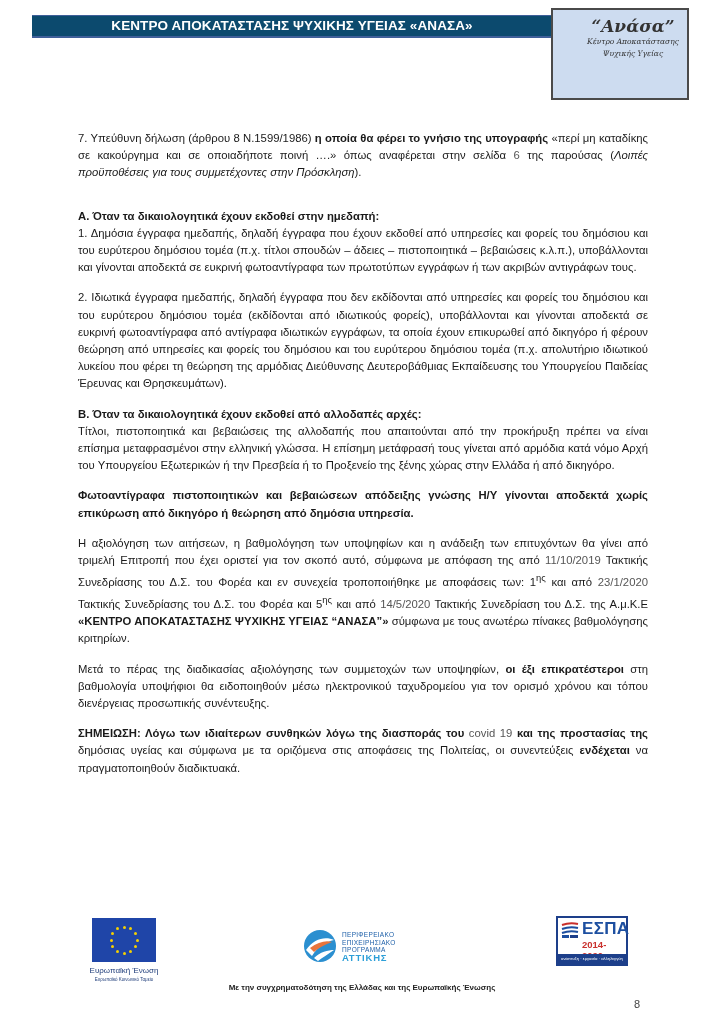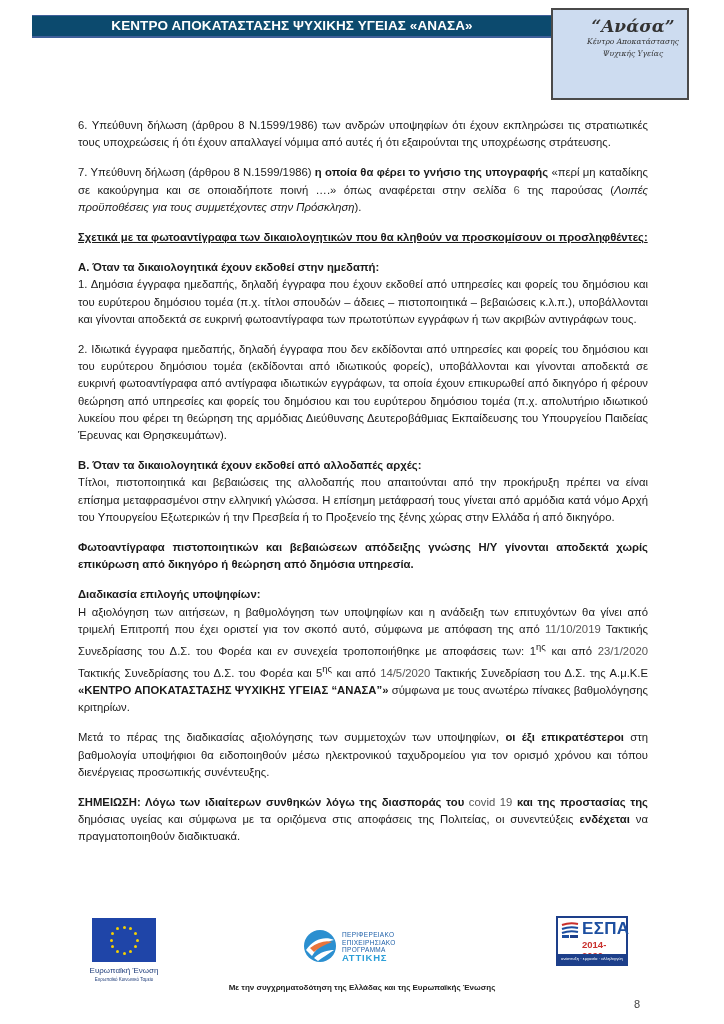--- a/index.html
+++ b/index.html
@@ -42,39 +42,36 @@
   <div class="banner-title">ΚΕΝΤΡΟ ΑΠΟΚΑΤΑΣΤΑΣΗΣ ΨΥΧΙΚΗΣ ΥΓΕΙΑΣ «ΑΝΑΣΑ»</div>
 </div>
 
 <div class="logo-box">
   <div class="logo-name">“Ανάσα”</div>
   <div class="logo-sub">Κέντρο Αποκατάστασης</div>
   <div class="logo-sub">Ψυχικής Υγείας</div>
 </div>
 
 <div class="content">
-  <p>6. Υπεύθυνη δήλωση (άρθρου 8 Ν.1599/1986) των ανδρών υποψηφίων ότι έχουν εκπληρώσει τις στρατιωτικές τους υποχρεώσεις ή ότι έχουν απαλλαγεί νόμιμα από αυτές ή ότι εξαιρούνται της υποχρέωσης στράτευσης.</p>
   <div class="gap"></div>
   <p>
     <span>7. Υπεύθυνη δήλωση (άρθρου 8 Ν.1599/1986) </span><b>η οποία θα φέρει το γνήσιο της υπογραφής</b><span> «περί μη καταδίκης σε κακούργημα και σε οποιαδήποτε ποινή ….» όπως αναφέρεται στην σελίδα </span><span class="num">6</span><span> της παρούσας (</span><i>Λοιπές προϋποθέσεις για τους συμμετέχοντες στην Πρόσκληση</i><span>).</span>
   </p>
   <div class="gap"></div>
-  <p class="u">Σχετικά με τα φωτοαντίγραφα των δικαιολογητικών που θα κληθούν να προσκομίσουν οι προσληφθέντες:</p>
   <div class="gap"></div>
   <p><b>Α. Όταν  τα δικαιολογητικά έχουν εκδοθεί στην ημεδαπή:</b></p>
   <p>1. Δημόσια έγγραφα ημεδαπής, δηλαδή έγγραφα που έχουν εκδοθεί από υπηρεσίες και φορείς του δημόσιου και του ευρύτερου δημόσιου τομέα (π.χ. τίτλοι σπουδών – άδειες – πιστοποιητικά – βεβαιώσεις κ.λ.π.), υποβάλλονται και γίνονται αποδεκτά σε ευκρινή φωτοαντίγραφα των πρωτοτύπων εγγράφων ή των ακριβών αντιγράφων τους.</p>
   <div class="gap"></div>
   <p>2. Ιδιωτικά έγγραφα ημεδαπής, δηλαδή έγγραφα που δεν εκδίδονται από υπηρεσίες και φορείς του δημόσιου και του ευρύτερου δημόσιου τομέα (εκδίδονται από ιδιωτικούς φορείς), υποβάλλονται και γίνονται αποδεκτά σε ευκρινή φωτοαντίγραφα από αντίγραφα ιδιωτικών εγγράφων, τα οποία έχουν επικυρωθεί από δικηγόρο ή φέρουν θεώρηση από υπηρεσίες και φορείς του δημόσιου και του ευρύτερου δημόσιου τομέα (π.χ. απολυτήριο ιδιωτικού λυκείου που φέρει τη θεώρηση της αρμόδιας Διεύθυνσης Δευτεροβάθμιας Εκπαίδευσης του Υπουργείου Παιδείας Έρευνας και Θρησκευμάτων).</p>
   <div class="gap"></div>
   <p><b>Β. Όταν τα δικαιολογητικά έχουν εκδοθεί από αλλοδαπές αρχές:</b></p>
   <p>Τίτλοι, πιστοποιητικά και βεβαιώσεις της αλλοδαπής που απαιτούνται από την προκήρυξη πρέπει να είναι επίσημα μεταφρασμένοι στην ελληνική γλώσσα. Η επίσημη μετάφρασή τους γίνεται από αρμόδια κατά νόμο Αρχή του Υπουργείου Εξωτερικών ή την Πρεσβεία ή το Προξενείο της ξένης χώρας στην Ελλάδα ή από δικηγόρο.</p>
   <div class="gap"></div>
   <p><b>Φωτοαντίγραφα πιστοποιητικών και βεβαιώσεων απόδειξης γνώσης Η/Υ γίνονται αποδεκτά χωρίς επικύρωση από δικηγόρο ή θεώρηση από δημόσια υπηρεσία.</b></p>
   <div class="gap"></div>
-  <p><b>Διαδικασία επιλογής υποψηφίων:</b></p>
   <p>
     <span>Η αξιολόγηση των αιτήσεων, η βαθμολόγηση των υποψηφίων και η ανάδειξη  των επιτυχόντων θα γίνει από τριμελή Επιτροπή που έχει οριστεί για τον σκοπό αυτό, σύμφωνα με απόφαση της από </span><span class="num">11/10/2019</span><span> Τακτικής Συνεδρίασης του Δ.Σ. του Φορέα και εν συνεχεία τροποποιήθηκε με αποφάσεις των: 1</span><sup>ης</sup><span> και από </span><span class="num">23/1/2020</span><span> Τακτικής Συνεδρίασης του Δ.Σ. του Φορέα και 5</span><sup>ης</sup><span> και από </span><span class="num">14/5/2020</span><span> Τακτικής Συνεδρίαση του Δ.Σ. της Α.μ.Κ.Ε </span><b>«ΚΕΝΤΡΟ ΑΠΟΚΑΤΑΣΤΑΣΗΣ  ΨΥΧΙΚΗΣ ΥΓΕΙΑΣ  “ΑΝΑΣΑ”»</b><span> σύμφωνα με τους ανωτέρω πίνακες βαθμολόγησης κριτηρίων.</span>
   </p>
   <div class="gap"></div>
   <p>
     <span>Μετά το πέρας της διαδικασίας αξιολόγησης των συμμετοχών των υποψηφίων, </span><b>οι έξι επικρατέστεροι</b><span> στη βαθμολογία υποψήφιοι θα ειδοποιηθούν μέσω ηλεκτρονικού ταχυδρομείου για τον ορισμό χρόνου και τόπου διενέργειας προσωπικής συνέντευξης.</span>
   </p>
   <div class="gap"></div>
   <p>
     <b>ΣΗΜΕΙΩΣΗ:</b><b> Λόγω των ιδιαίτερων συνθηκών λόγω της διασποράς του </b><span class="num">covid 19</span><b> και της προστασίας της</b><span> δημόσιας υγείας και σύμφωνα με τα οριζόμενα στις αποφάσεις της Πολιτείας, οι συνεντεύξεις </span><b>ενδέχεται</b><span> να  πραγματοποιηθούν διαδικτυακά.</span>

